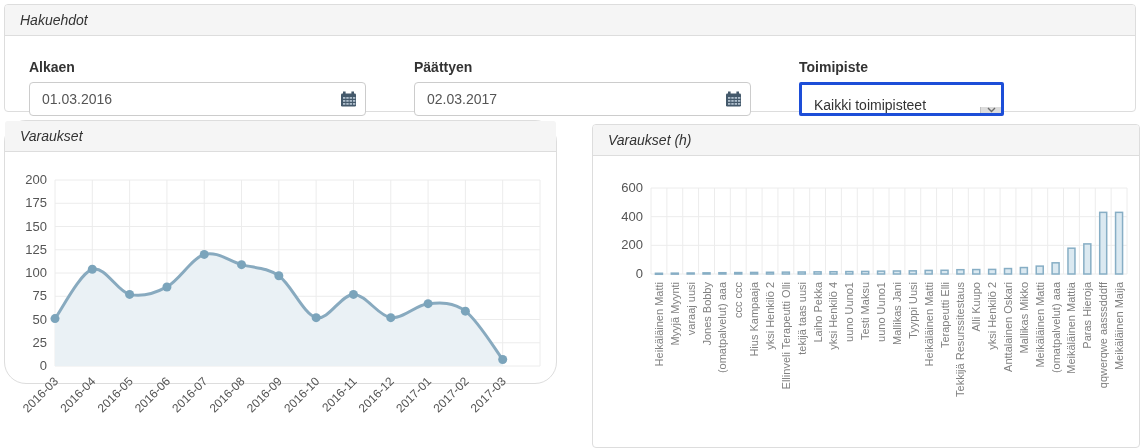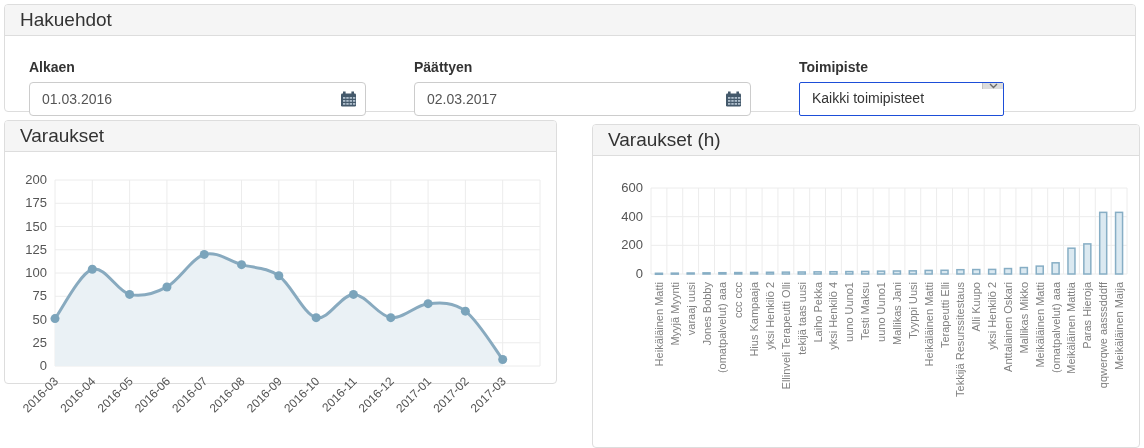--- a/index.html
+++ b/index.html
@@ -8,43 +8,43 @@
     width:1144px; height:448px; position:relative;
     font-family:"Liberation Sans", sans-serif; color:#333;
   }
   .panel {
     position:absolute; background:#fff;
     border:1px solid #ddd; border-radius:4px;
   }
   .panel-heading {
     background:#f5f5f5; border-bottom:1px solid #ddd;
     border-radius:3px 3px 0 0;
-    padding:6px 15px; font-size:19px; color:#333; line-height:18px;
+    padding:6px 15px; font-size:14px; color:#333; line-height:18px;font-style:italic;
   }
   #filters-panel { left:4px; top:4px; width:1132px; height:108px; }
   #filters-body { display:flex; padding:13px 24px 0 24px; }
   .field-group { margin-right:48px; }
   .field-label { display:block; font-weight:bold; font-size:14px; color:#333; margin-bottom:7px;margin-top:10px; }
   .input-wrap { position:relative; width:337px; height:34px; }
   .date-input {
     width:100%; height:34px; border:1px solid #ccc; border-radius:4px;
     padding:6px 23px 6px 12px; font-size:14px; color:#555;
     font-family:"Liberation Sans", sans-serif; background:#fff;
   }
   .cal-btn { position:absolute; right:9px; top:9px; width:17px; height:16px; cursor:pointer; }
   .select-box {
-    width:205px; height:34px; border:1px solid #1d4ed8; border-radius:2px;
-    background:#fff; display:flex; align-items:flex-start; overflow:hidden; cursor:pointer;
+    width:205px; height:34px; border:3px solid #1d4ed8; border-radius:2px;
+    background:#fff; display:flex; align-items:flex-end; overflow:hidden; cursor:pointer;
   }
   .select-value { flex:1; font-size:14px; color:#333; padding:7px 0 0 12px; white-space:nowrap; }
   .select-arrow {
     width:21px; background:#dcdcdc; border-left:1px solid #c2c2c2;
     display:flex; align-items:center; justify-content:center;
   }
-  #line-panel  { left:4px;   top:120px; width:553px; height:264px; }
+  #line-panel  { left:4px;   top:120px; width:553px; height:264px;border-radius:22px; }
   #bar-panel   { left:592px; top:124px; width:548px; height:324px; }
   .chart-body { position:relative; width:100%; }
   svg text { font-family:"Liberation Sans", sans-serif; }
 </style>
 </head>
 <body>
 
 <div class="panel" id="filters-panel">
   <div class="panel-heading">Hakuehdot</div>
   <div id="filters-body">

